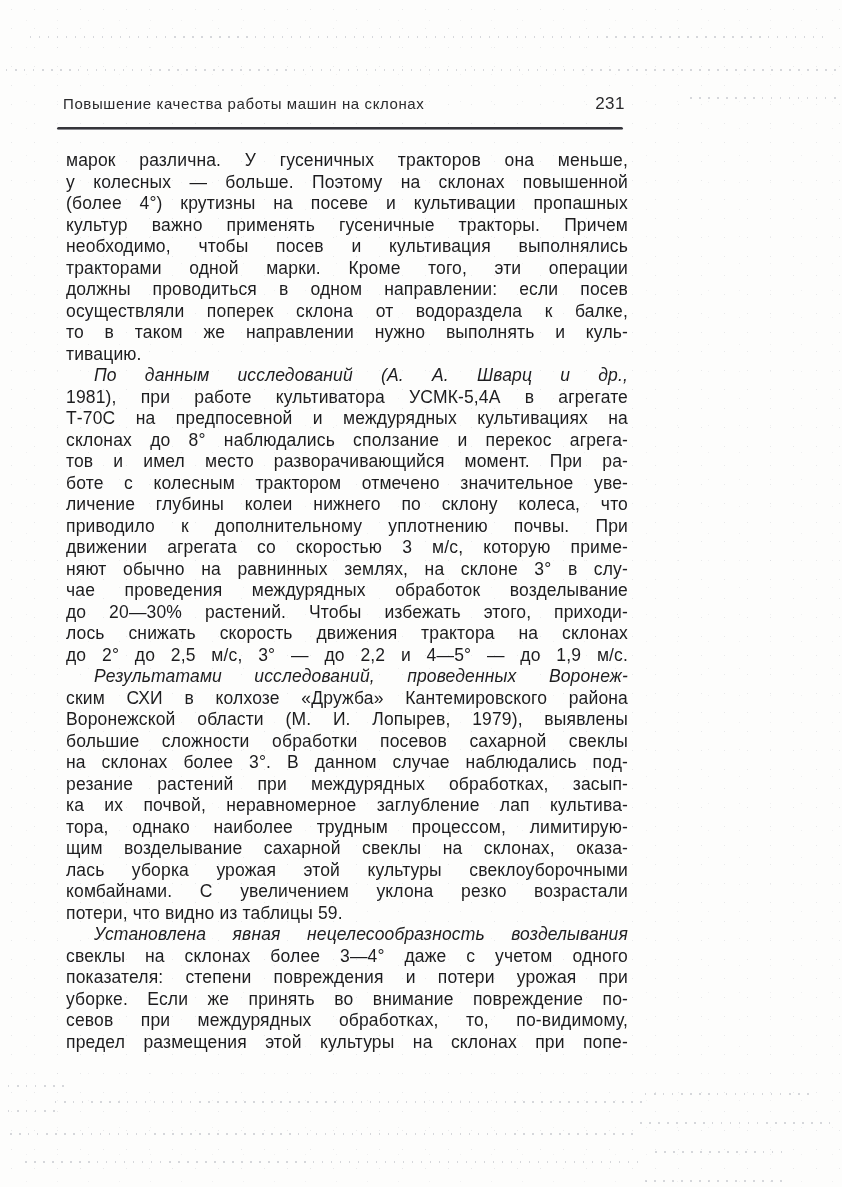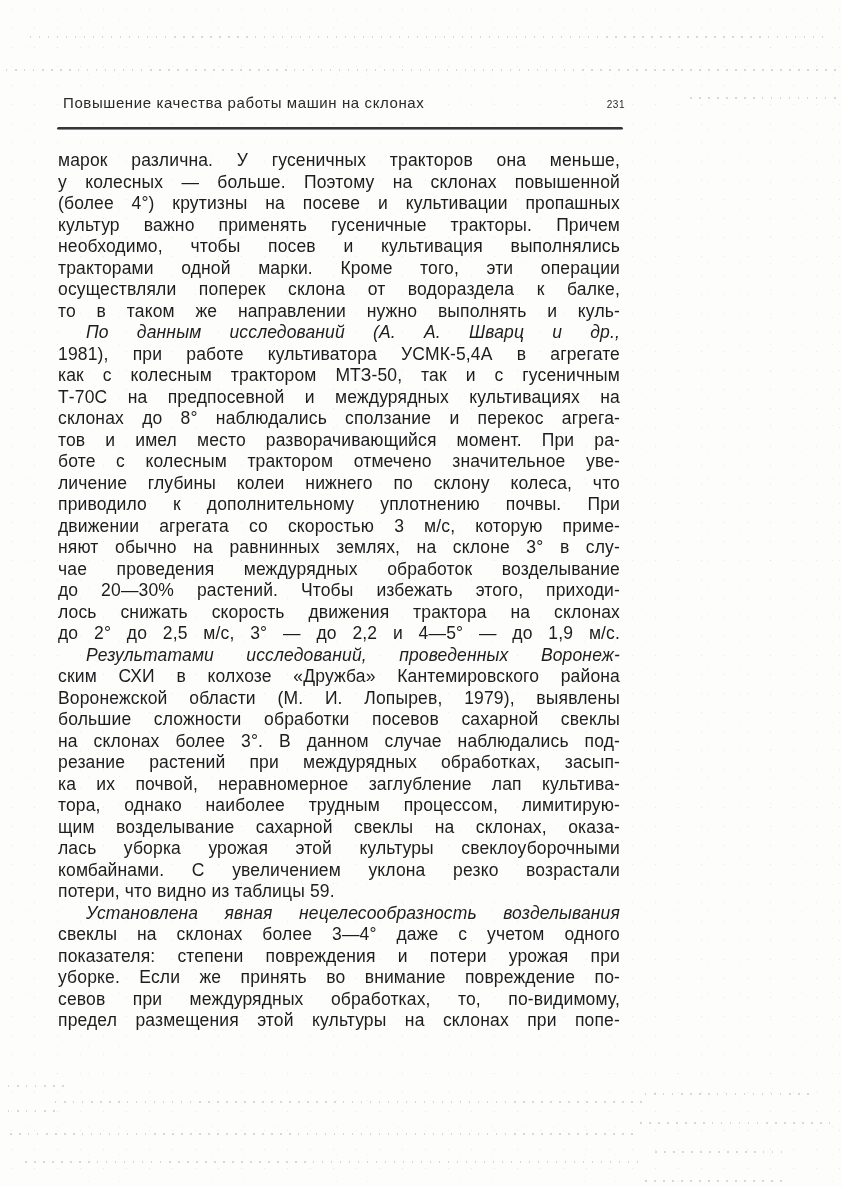--- a/index.html
+++ b/index.html
@@ -40,35 +40,35 @@
     display: flex;
     justify-content: space-between;
     align-items: baseline;
     color: #2a2a2c;
   }
   .header-title {
     font-size: 15px;
     letter-spacing: 0.6px;
   }
   .page-number {
-    font-size: 10px;
+    font-size: 17px;
     letter-spacing: 0.5px;
   }
   .header-rule {
     position: absolute;
     left: 57px;
     top: 127px;
     width: 566px;
     height: 3px;
     border-radius: 2px;
     background: linear-gradient(to bottom, #35353a 0 1.6px, #8a8a90 1.6px 3px);
   }
   .body-text {
     position: absolute;
-    left: 58px;
+    left: 66px;
     top: 150px;
     width: 562px;
     color: #1d1d1f;
     font-size: 17.5px;
     letter-spacing: 0.15px;
   }
   .para { margin: 0; }
   .line {
     line-height: 21.5px;
     text-align: justify;
@@ -92,27 +92,28 @@
 <div class="header-rule"></div>
 
 <div class="body-text">
     <div class="para">
       <div class="line">марок различна. У гусеничных тракторов она меньше,</div>
       <div class="line">у колесных — больше. Поэтому на склонах повышенной</div>
       <div class="line">(более 4°) крутизны на посеве и культивации пропашных</div>
       <div class="line">культур важно применять гусеничные тракторы. Причем</div>
       <div class="line">необходимо, чтобы посев и культивация выполнялись</div>
       <div class="line">тракторами одной марки. Кроме того, эти операции</div>
+      <div class="line">должны проводиться в одном направлении: если посев</div>
       <div class="line">осуществляли поперек склона от водораздела к балке,</div>
       <div class="line">то в таком же направлении нужно выполнять и куль-</div>
+      <div class="line short-last">тивацию.</div>
     </div>
     <div class="para">
       <div class="line indent">По данным исследований (А. А. Шварц и др.,</div>
       <div class="line">1981), при работе культиватора УСМК-5,4А в агрегате</div>
-      <div class="line">как с колесным трактором МТЗ-50, так и с гусеничным</div>
       <div class="line">Т-70С на предпосевной и междурядных культивациях на</div>
       <div class="line">склонах до 8° наблюдались сползание и перекос агрега-</div>
       <div class="line">тов и имел место разворачивающийся момент. При ра-</div>
       <div class="line">боте с колесным трактором отмечено значительное уве-</div>
       <div class="line">личение глубины колеи нижнего по склону колеса, что</div>
       <div class="line">приводило к дополнительному уплотнению почвы. При</div>
       <div class="line">движении агрегата со скоростью 3 м/с, которую приме-</div>
       <div class="line">няют обычно на равнинных землях, на склоне 3° в слу-</div>
       <div class="line">чае проведения междурядных обработок возделывание</div>
       <div class="line">до 20—30% растений. Чтобы избежать этого, приходи-</div>

